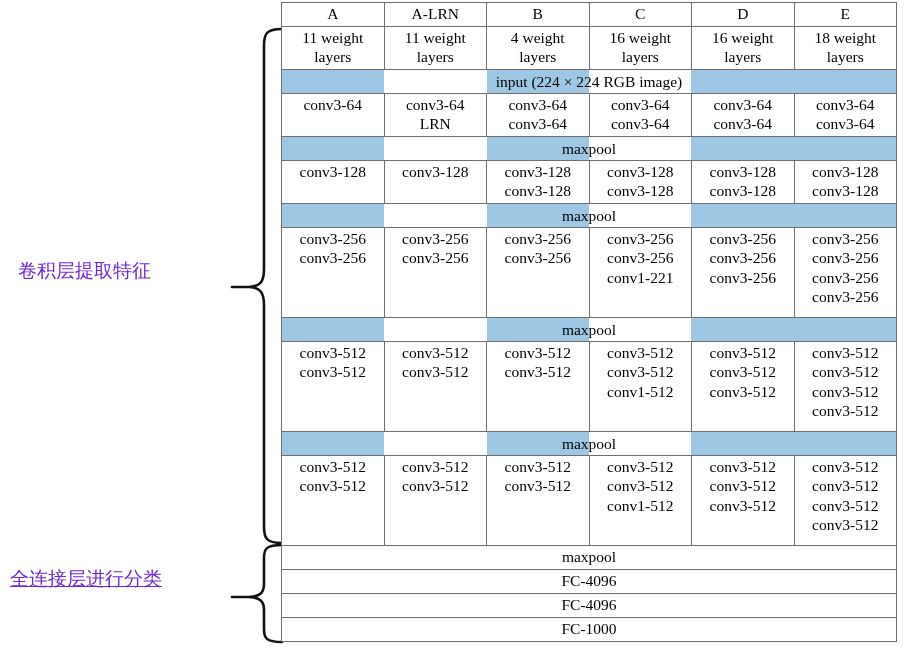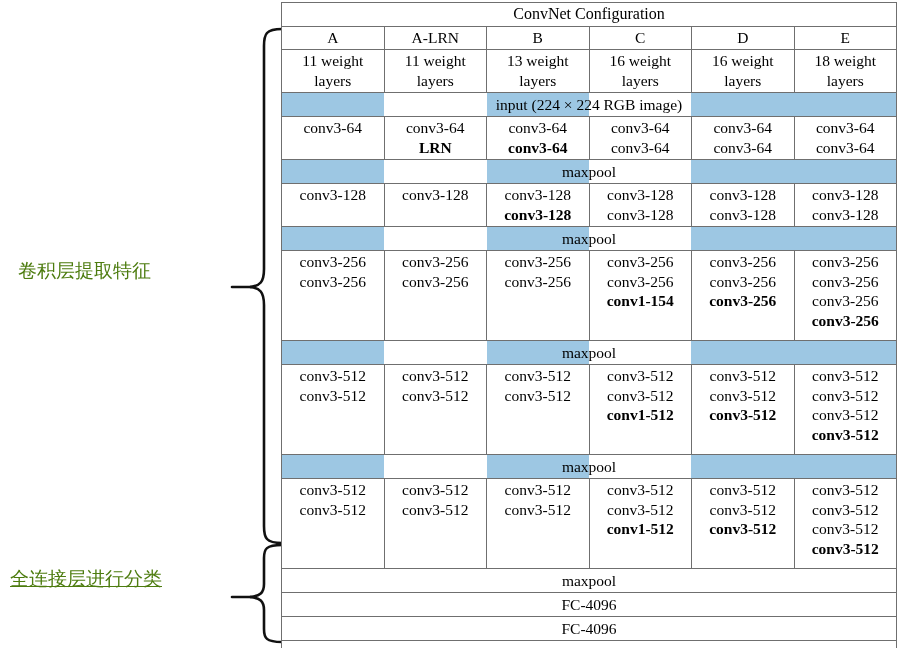--- a/index.html
+++ b/index.html
@@ -10,21 +10,21 @@
     color:#000;
     overflow:hidden;
     position:relative;
   }
 
   
   .annot{
     position:absolute;
     font-family:"DejaVu Sans","Liberation Sans",sans-serif;
     font-size:19px;
-    color:#4d7c0f;
+    color:#6d28d9;
     white-space:nowrap;
     letter-spacing:0px;
   }
   #annot-conv{ left:18px; top:258px; }
   #annot-fc  { left:10px; top:566px;text-decoration:underline; }
 
   .brace{ position:absolute; }
 
   
   #table-wrap{
@@ -49,21 +49,21 @@
   }
   td.blue{ background:#9dc7e3; }
   td.title{
     background:#ffffff;
     font-size:16px;
     padding:3px 0 4px 0;
     vertical-align:middle;
   }
   td.hdr{ vertical-align:middle; padding:1px 0 2px 0; }
   td.tall{ height:86px; }
-  .bold{ font-weight:bold; }
+  .bold{ font-weight:normal; }
   .ln{ display:block; }
 
   
   tr.span-row td.spanner{
     border:1px solid #6f6f6f;
     padding:0;
     background:#ffffff;
     height:23px;
     position:relative;
     vertical-align:middle;
@@ -118,41 +118,38 @@
     <colgroup>
       <col>
         <col>
         <col>
         <col>
         <col>
         <col>
     </colgroup>
     <tbody id="tbody">
         <tr>
-          <td colspan="6" class="title">ConvNet Configuration</td>
-        </tr>
-        <tr>
           <td class="hdr blue">A</td>
           <td class="hdr">A-LRN</td>
           <td class="hdr blue">B</td>
           <td class="hdr">C</td>
           <td class="hdr blue">D</td>
           <td class="hdr blue">E</td>
         </tr>
         <tr>
           <td class="hdr blue">
             <span class="ln">11 weight</span>
             <span class="ln">layers</span>
           </td>
           <td class="hdr">
             <span class="ln">11 weight</span>
             <span class="ln">layers</span>
           </td>
           <td class="hdr blue">
-            <span class="ln">13 weight</span>
+            <span class="ln">4 weight</span>
             <span class="ln">layers</span>
           </td>
           <td class="hdr">
             <span class="ln">16 weight</span>
             <span class="ln">layers</span>
           </td>
           <td class="hdr blue">
             <span class="ln">16 weight</span>
             <span class="ln">layers</span>
           </td>
@@ -258,21 +255,21 @@
             <span class="ln">conv3-256</span>
             <span class="ln">conv3-256</span>
           </td>
           <td class="blue tall">
             <span class="ln">conv3-256</span>
             <span class="ln">conv3-256</span>
           </td>
           <td class="tall">
             <span class="ln">conv3-256</span>
             <span class="ln">conv3-256</span>
-            <span class="ln bold">conv1-154</span>
+            <span class="ln bold">conv1-221</span>
           </td>
           <td class="blue tall">
             <span class="ln">conv3-256</span>
             <span class="ln">conv3-256</span>
             <span class="ln bold">conv3-256</span>
           </td>
           <td class="blue tall">
             <span class="ln">conv3-256</span>
             <span class="ln">conv3-256</span>
             <span class="ln">conv3-256</span>

